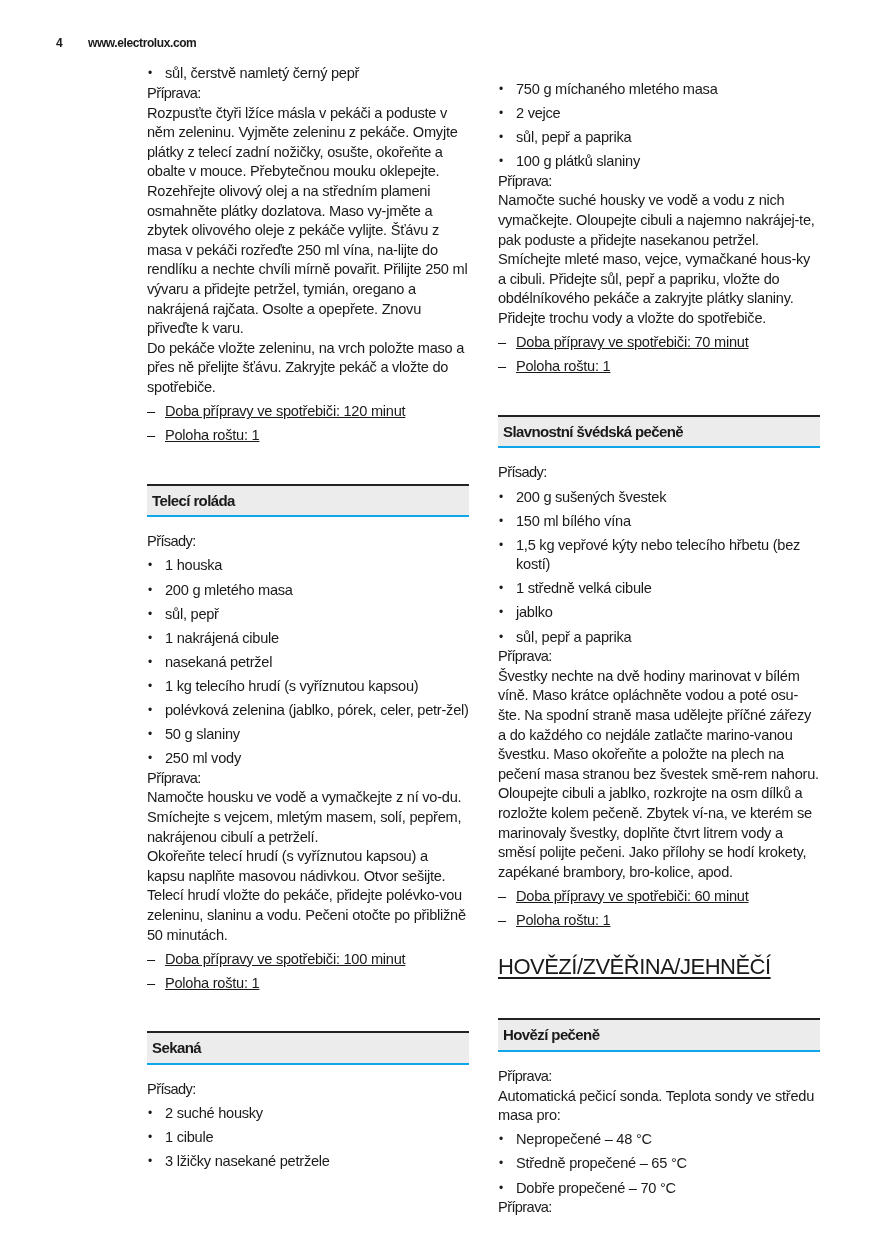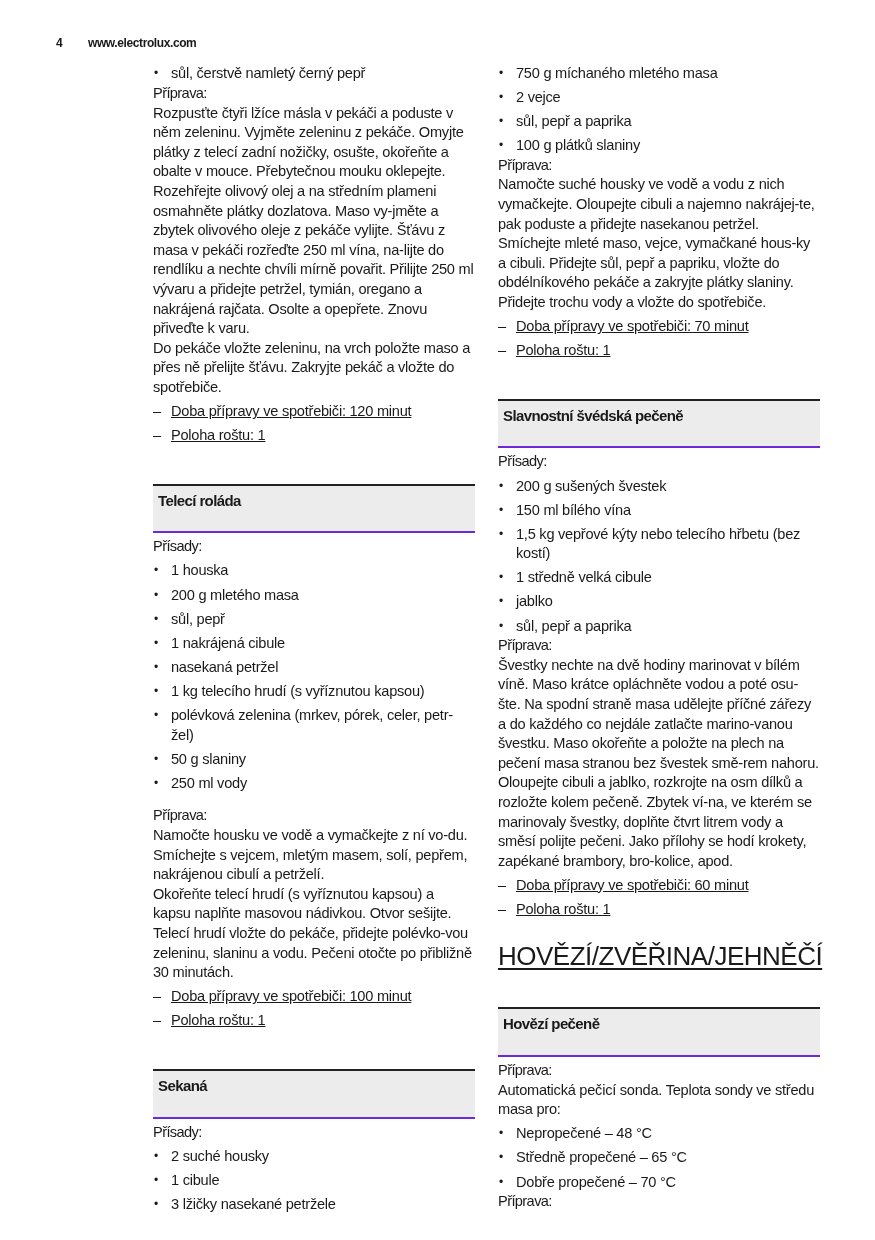--- a/index.html
+++ b/index.html
@@ -4,37 +4,37 @@
 <style>
   html, body { margin: 0; padding: 0; background: #ffffff; }
   body {
     width: 875px; height: 1240px; position: relative; overflow: hidden;
     font-family: "Liberation Sans", sans-serif; color: #1a1a1a;
   }
   .page-header { position: absolute; top: 36px; left: 56px; font-size: 12px; font-weight: bold; letter-spacing: -0.4px; }
   .page-header .num { position: absolute; left: 0; top: 0; }
   .page-header .url { position: absolute; left: 32px; top: 0; white-space: nowrap; }
   .col { position: absolute; top: 64px; width: 322px; font-size: 14.6px; line-height: 19.6px; letter-spacing: -0.25px; }
-  .col-left { left: 153px; }
+  .col-left { left: 147px; }
   .col-right { left: 498px; }
   .sub { font-weight: normal; letter-spacing: -0.6px; }
   ul.bul { list-style: none; margin: 0; padding: 0; }
   ul.bul li { position: relative; padding-left: 18px; margin: 4.5px 0; }
   ul.bul li::before { content: "•"; position: absolute; left: 1px; top: 0; font-size: 12px; }
   ul.dash { list-style: none; margin: 2px 0 0 0; padding: 0; text-decoration: underline; }
   ul.dash li { position: relative; padding-left: 18px; margin: 4.5px 0; }
   ul.dash li::before { content: "–"; position: absolute; left: 0; top: 0; }
   p.para { margin: 0; }
   .section-title {
-    margin-top: 38px; margin-bottom: 4px;
-    background: #ececec; border-top: 2.5px solid #222; border-bottom: 2px solid #6d28d9;
-    font-weight: bold; font-size: 15px; padding: 5px 5px 21px 5px; letter-spacing: -0.6px;
+    margin-top: 38px; margin-bottom: 15px;
+    background: #ececec; border-top: 2.5px solid #222; border-bottom: 2px solid #0ea5e9;
+    font-weight: bold; font-size: 15px; padding: 5px 5px 5px 5px; letter-spacing: -0.6px;
   }
   .cat-title {
-    margin-top: 24px; font-size: 26px; text-decoration: underline; letter-spacing: -0.5px;
+    margin-top: 24px; font-size: 22px; text-decoration: underline; letter-spacing: -0.5px;
     line-height: 26px; text-underline-offset: 3px;
   }
 </style>
 </head>
 <body>
 
 <div class="page-header">
   <span class="num">4</span>
   <span class="url">www.electrolux.com</span>
 </div>
@@ -53,44 +53,44 @@
 
   <div class="section-title">Telecí roláda</div>
   <div class="sub">Přísady:</div>
   <ul class="bul">
     <li>1 houska</li>
     <li>200 g mletého masa</li>
     <li>sůl, pepř</li>
     <li>1 nakrájená cibule</li>
     <li>nasekaná petržel</li>
     <li>1 kg telecího hrudí (s vyříznutou kapsou)</li>
-    <li>polévková zelenina (mrkev, pórek, celer, petr-žel)</li>
+    <li>polévková zelenina (jablko, pórek, celer, petr-žel)</li>
     <li>50 g slaniny</li>
-    <li style="margin-bottom:13px">250 ml vody</li>
+    <li style="margin-bottom:0">250 ml vody</li>
   </ul>
   <div class="sub">Příprava:</div>
   <p class="para">Namočte housku ve vodě a vymačkejte z ní vo-du. Smíchejte s vejcem, mletým masem, solí, pepřem, nakrájenou cibulí a petrželí.</p>
-  <p class="para">Okořeňte telecí hrudí (s vyříznutou kapsou) a kapsu naplňte masovou nádivkou. Otvor sešijte. Telecí hrudí vložte do pekáče, přidejte polévko-vou zeleninu, slaninu a vodu. Pečeni otočte po přibližně 30 minutách.</p>
+  <p class="para">Okořeňte telecí hrudí (s vyříznutou kapsou) a kapsu naplňte masovou nádivkou. Otvor sešijte. Telecí hrudí vložte do pekáče, přidejte polévko-vou zeleninu, slaninu a vodu. Pečeni otočte po přibližně 50 minutách.</p>
   <ul class="dash">
     <li>Doba přípravy ve spotřebiči: 100 minut</li>
     <li>Poloha roštu: 1</li>
   </ul>
 
   <div class="section-title">Sekaná</div>
   <div class="sub">Přísady:</div>
   <ul class="bul">
     <li>2 suché housky</li>
     <li>1 cibule</li>
     <li>3 lžičky nasekané petržele</li>
   </ul>
 </div>
 
 <div class="col col-right">
   <ul class="bul" style="margin-top:0">
-    <li style="margin-top:0">750 g míchaného mletého masa</li>
+    <li style="margin-top:16px">750 g míchaného mletého masa</li>
     <li>2 vejce</li>
     <li>sůl, pepř a paprika</li>
     <li style="margin-bottom:0">100 g plátků slaniny</li>
   </ul>
   <div class="sub">Příprava:</div>
   <p class="para">Namočte suché housky ve vodě a vodu z nich vymačkejte. Oloupejte cibuli a najemno nakrájej-te, pak poduste a přidejte nasekanou petržel. Smíchejte mleté maso, vejce, vymačkané hous-ky a cibuli. Přidejte sůl, pepř a papriku, vložte do obdélníkového pekáče a zakryjte plátky slaniny. Přidejte trochu vody a vložte do spotřebiče.</p>
   <ul class="dash">
     <li>Doba přípravy ve spotřebiči: 70 minut</li>
     <li>Poloha roštu: 1</li>
   </ul>

